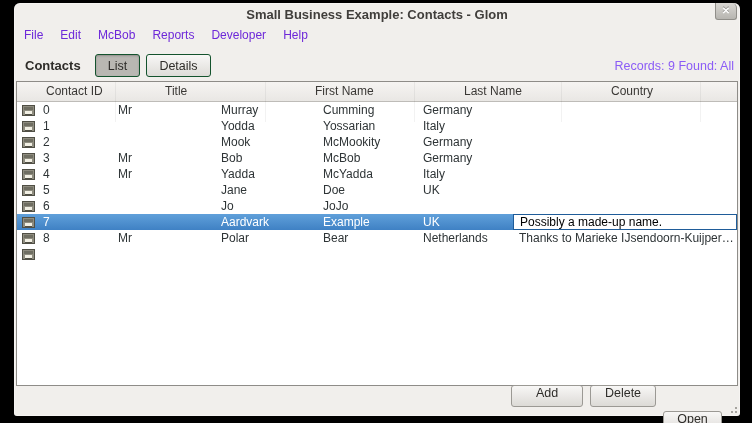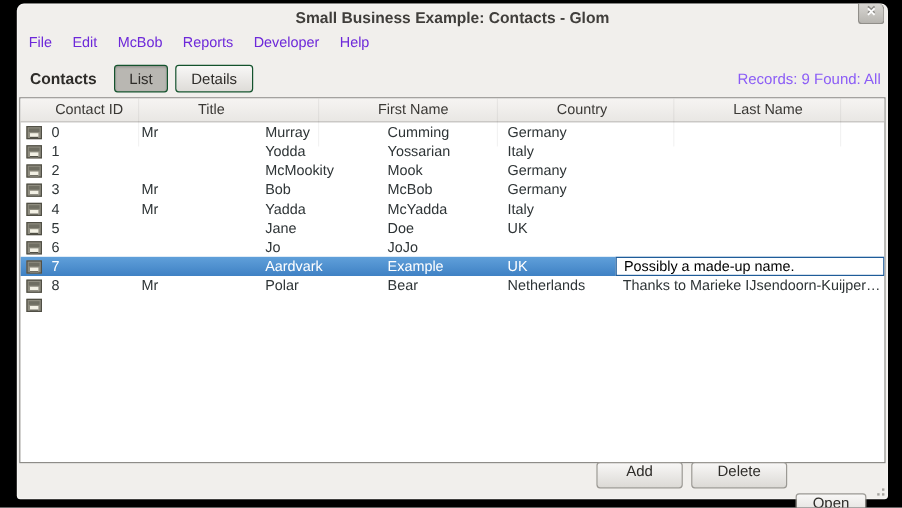--- a/index.html
+++ b/index.html
@@ -119,21 +119,21 @@
     display:flex; gap:7px;
   }
   .action-btn {
     height:22px; box-sizing:border-box;
     border:1px solid #9b9994; border-radius:3px;
     background:linear-gradient(#f8f7f6,#dcdad6);
     font-size:12.5px; color:#2e2c29;
     display:flex; justify-content:center;
   }
   .action-btn.add { width:72px; }
-  .action-btn.delete { width:80px; }
+  .action-btn.delete { width:66px; }
   .action-btn.open { width:59px;margin-top:26px; }
   
   .grip { position:absolute; right:3px; bottom:3px; width:9px; height:9px; }
   .grip i {
     position:absolute; width:2px; height:2px; background:#a5a39e;
   }
   .grip i:nth-child(1){ right:0; bottom:0; }
   .grip i:nth-child(2){ right:4px; bottom:0; }
   .grip i:nth-child(3){ right:0; bottom:4px; }
 </style>
@@ -167,22 +167,22 @@
       <span>Details</span>
     </div>
     <span class="records-summary">Records: 9 Found: All</span>
   </div>
 
   <div class="list-area">
     <div class="thead">
       <div class="hcell h-id">Contact ID</div>
       <div class="hcell">Title</div>
       <div class="hcell">First Name</div>
+      <div class="hcell">Last Name</div>
       <div class="hcell">Country</div>
-      <div class="hcell">Last Name</div>
       <div class="hcell h-comments">Comments</div>
     </div>
 
     <div class="trow">
       <div class="cell c-id">
           <span class="ricon"></span>
           <span class="idtxt">0</span>
         </div>
       <div class="cell">Mr</div>
       <div class="cell">Murray</div>
@@ -202,22 +202,22 @@
       <div class="cell">Italy</div>
       <div class="cell c-comments"></div>
     </div>
 
     <div class="trow">
       <div class="cell c-id">
           <span class="ricon"></span>
           <span class="idtxt">2</span>
         </div>
       <div class="cell"></div>
+      <div class="cell">Mook</div>
       <div class="cell">McMookity</div>
-      <div class="cell">Mook</div>
       <div class="cell">Germany</div>
       <div class="cell c-comments"></div>
     </div>
 
     <div class="trow">
       <div class="cell c-id">
           <span class="ricon"></span>
           <span class="idtxt">3</span>
         </div>
       <div class="cell">Mr</div>

